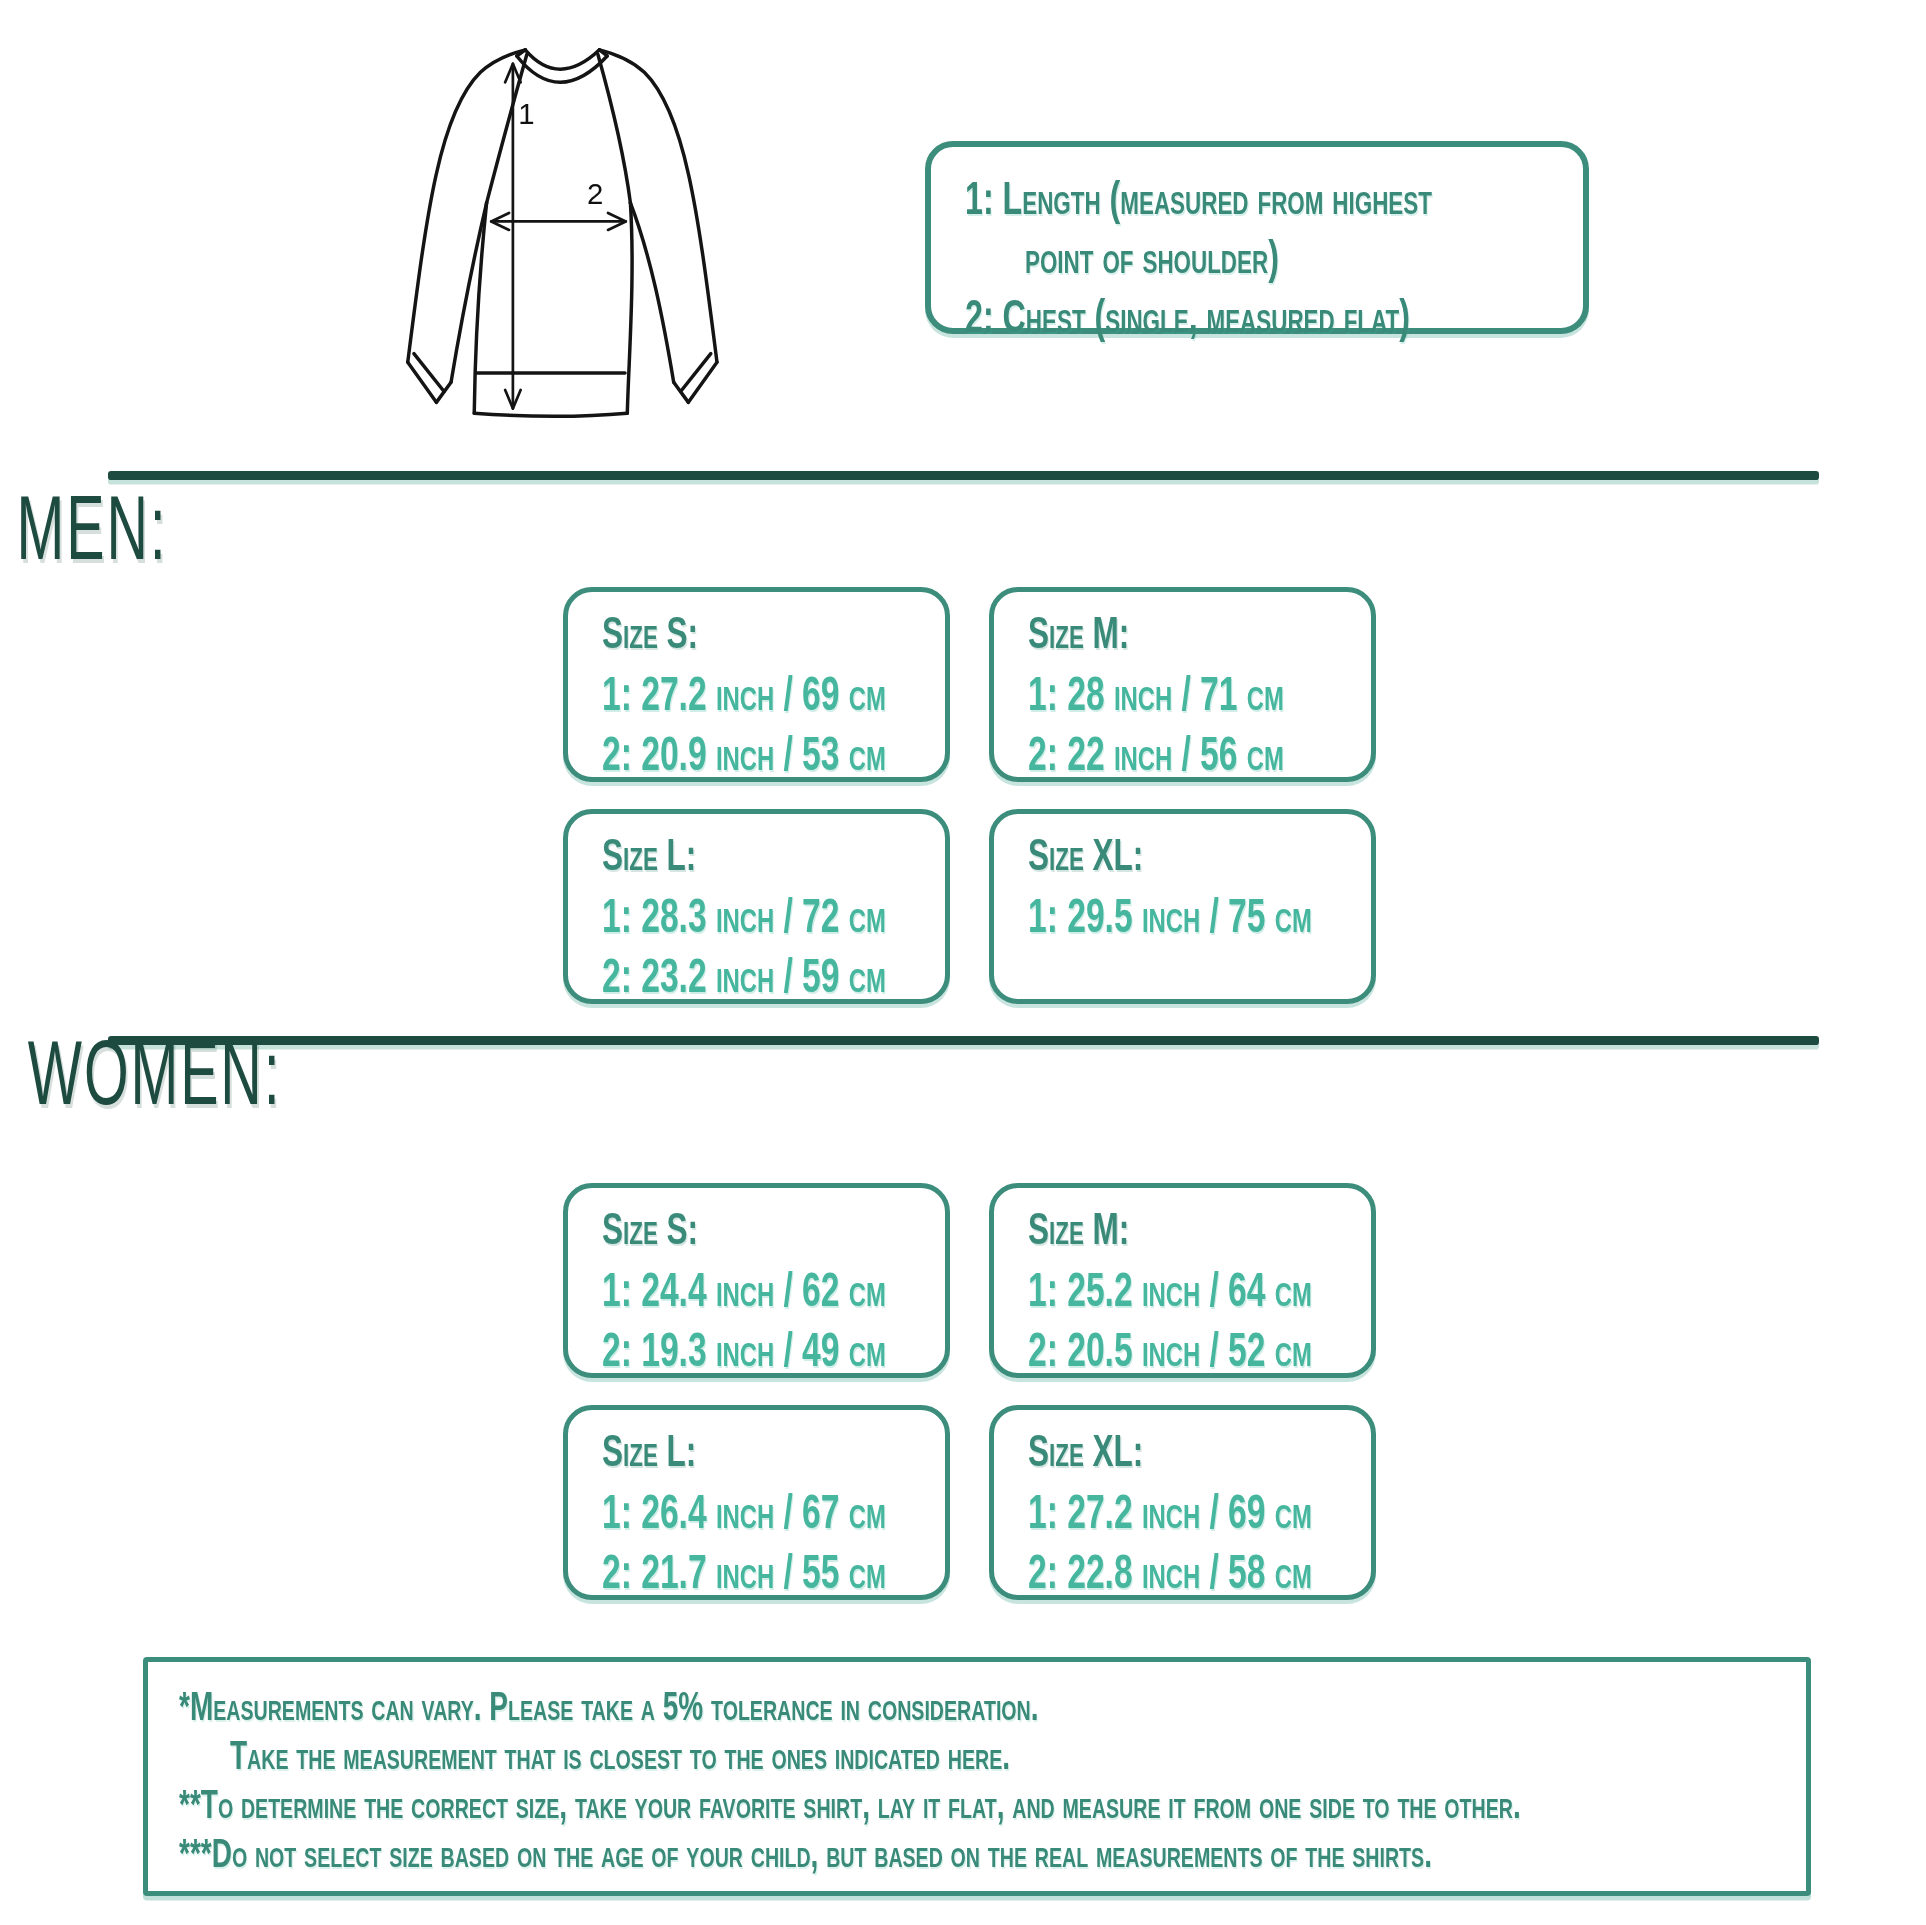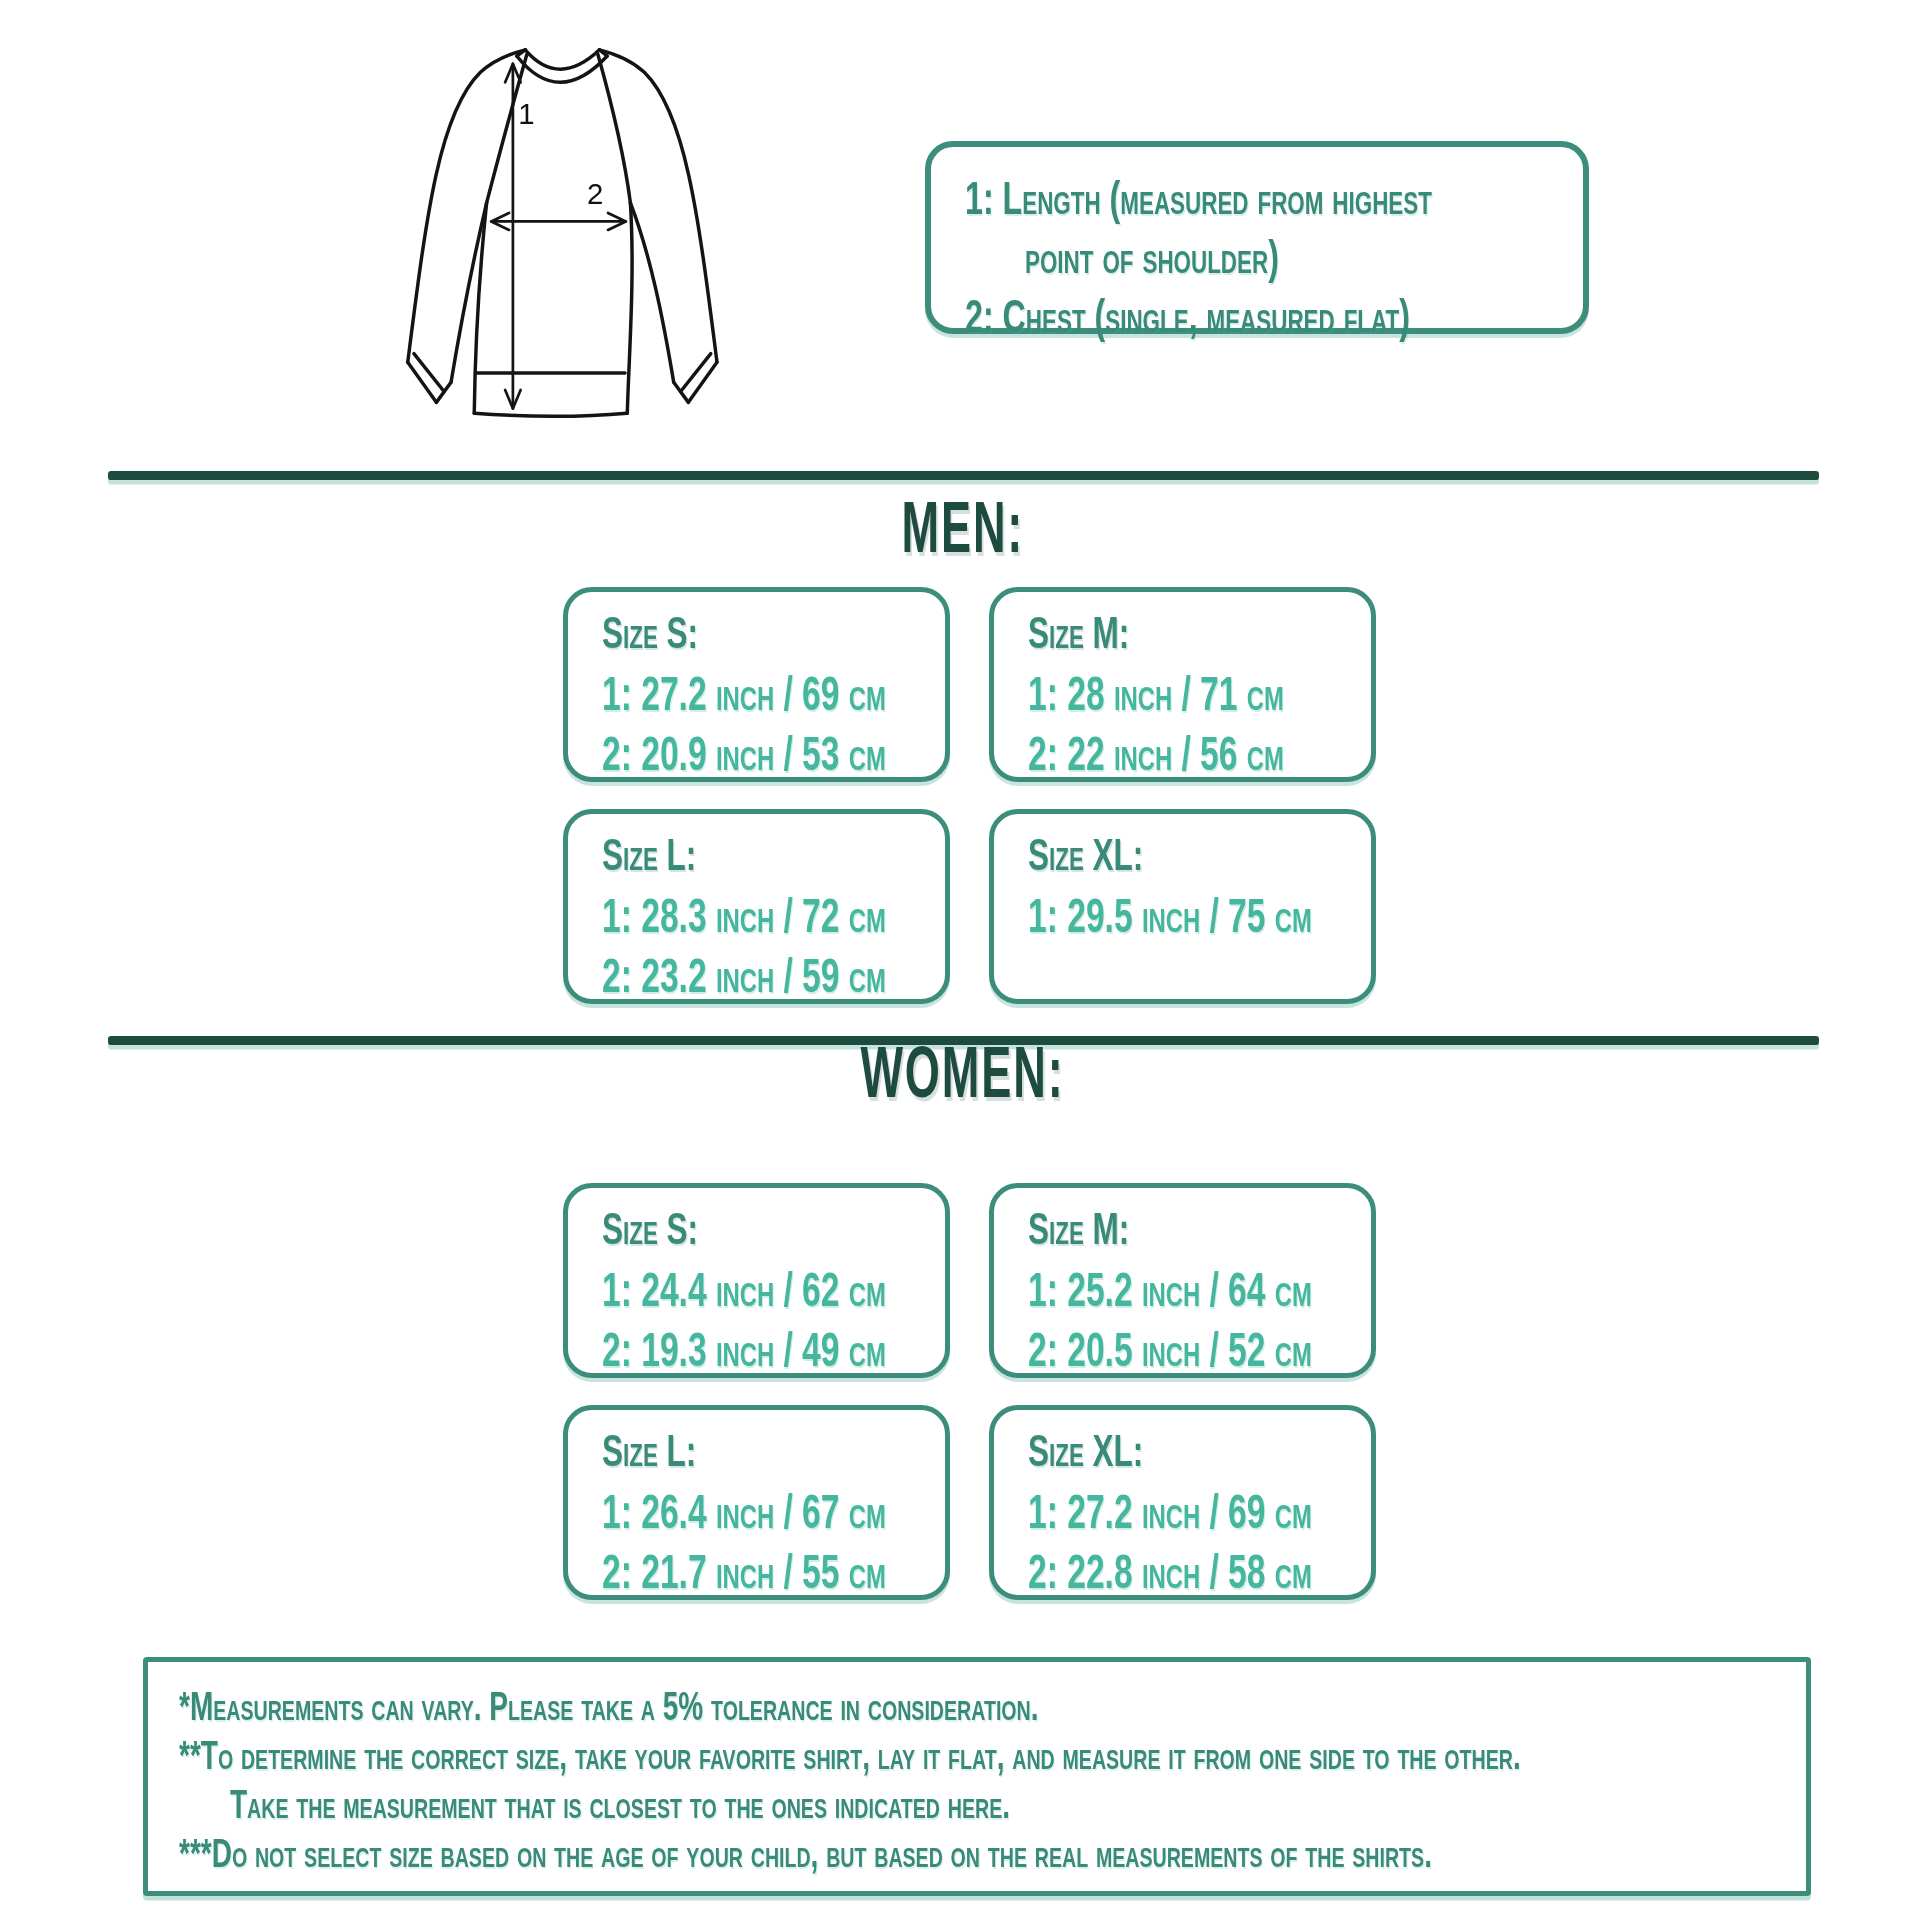--- a/index.html
+++ b/index.html
@@ -48,22 +48,21 @@
   .divider {
     position:absolute; left:108px; width:1711px; height:8.5px;
     background:#1e4b3f; border-radius:3.1px;
     box-shadow:0 4.6px 0 rgba(130,190,175,0.45);
   }
   .divider-1 { top:471px; }
   .divider-2 { top:1036px; }
 
   .section-title {
     position:absolute; left:0; width:1926px;
-    text-align:center;
-    font-size:55px; line-height:99px; font-weight:700;
+    font-size:70px; line-height:99px; font-weight:400;
     color:#1e4b3f; letter-spacing:2.3px;
     text-shadow:2.3px 3.1px 0 rgba(30,75,63,0.18);
   }
   .title-men   { top:487px; }
   .title-women { top:1032px; }
 
   
   .cards {
     position:absolute; left:563px; width:814px;
     display:grid;
@@ -221,19 +220,19 @@
     </div>
     <div class="card">
       <div class="card-label"><span class="cond">Size XL:</span></div>
       <div class="card-row"><span class="cond">1: 27.2 inch / 69 cm</span></div>
       <div class="card-row"><span class="cond">2: 22.8 inch / 58 cm</span></div>
     </div>
   </div>
 
   <div class="footnote-box">
     <div class="footnote-line"><span class="cond">*Measurements can vary. Please take a 5% tolerance in consideration.</span></div>
+    <div class="footnote-line indent"><span class="cond">Take the measurement that is closest to the ones indicated here.</span></div>
     <div class="footnote-line"><span class="cond">**To determine the correct size, take your favorite shirt, lay it flat, and measure it from one side to the other.</span></div>
-    <div class="footnote-line indent"><span class="cond">Take the measurement that is closest to the ones indicated here.</span></div>
     <div class="footnote-line"><span class="cond">***Do not select size based on the age of your child, but based on the real measurements of the shirts.</span></div>
   </div>
 
 </div>
 
 
 </body></html>

